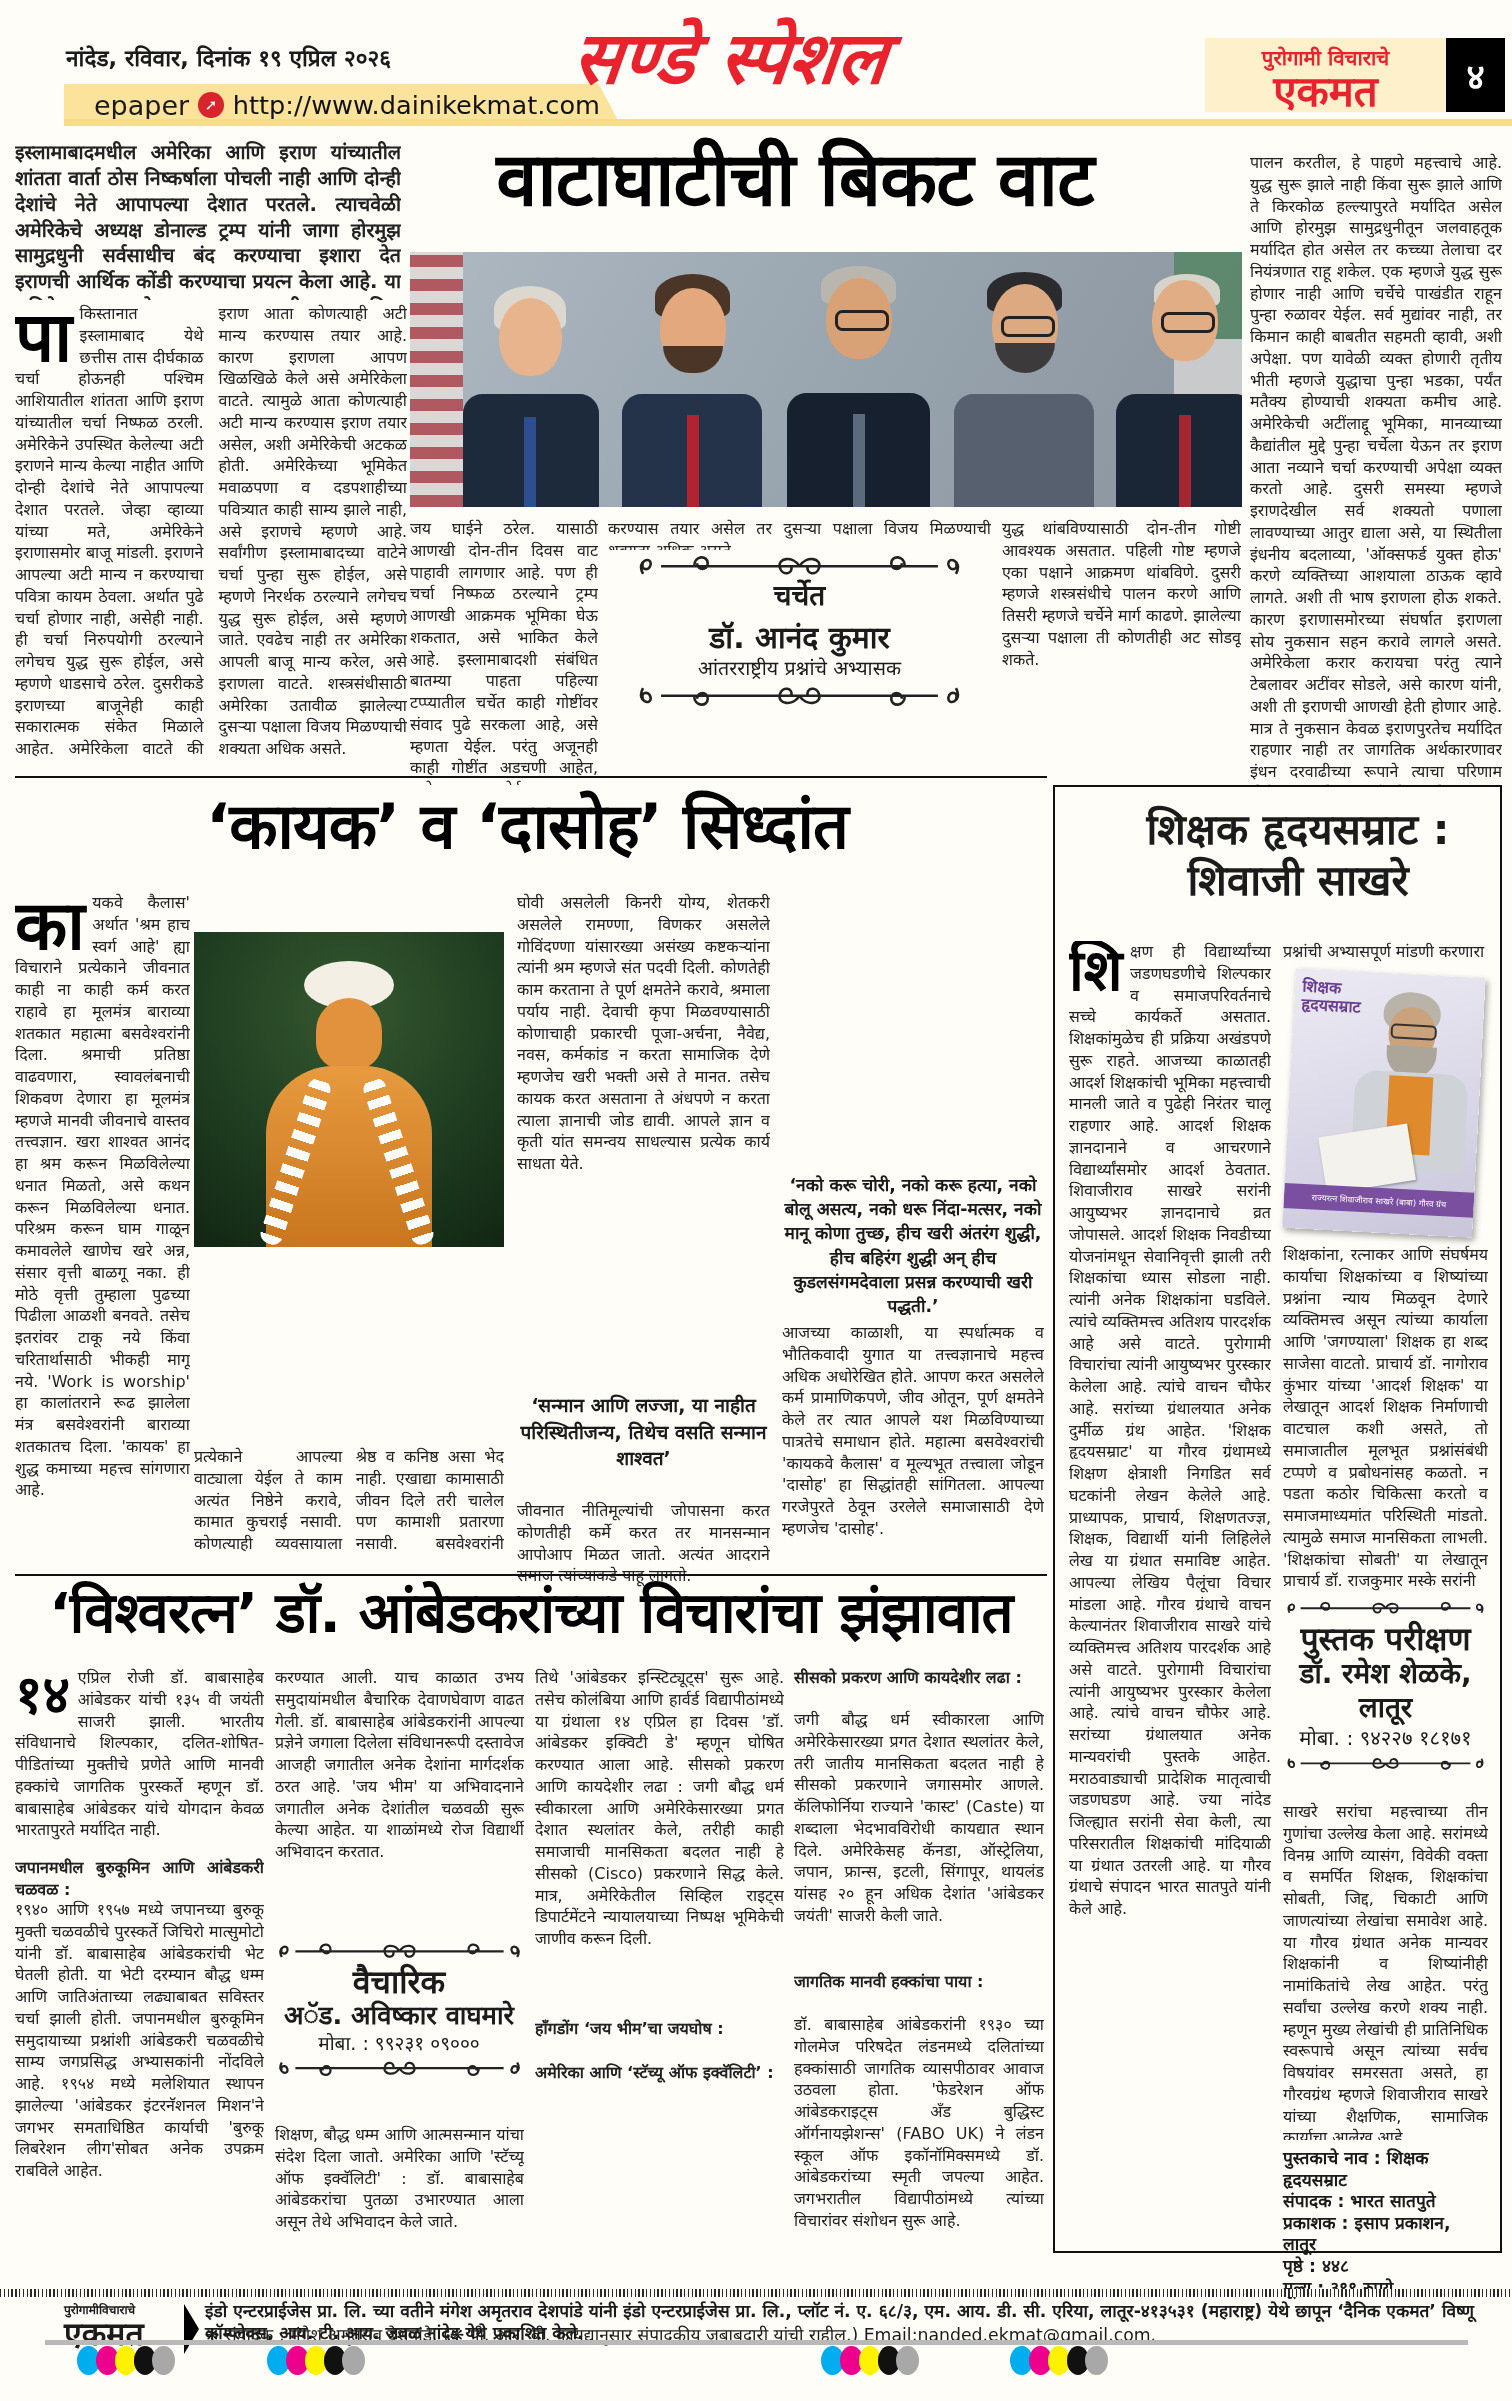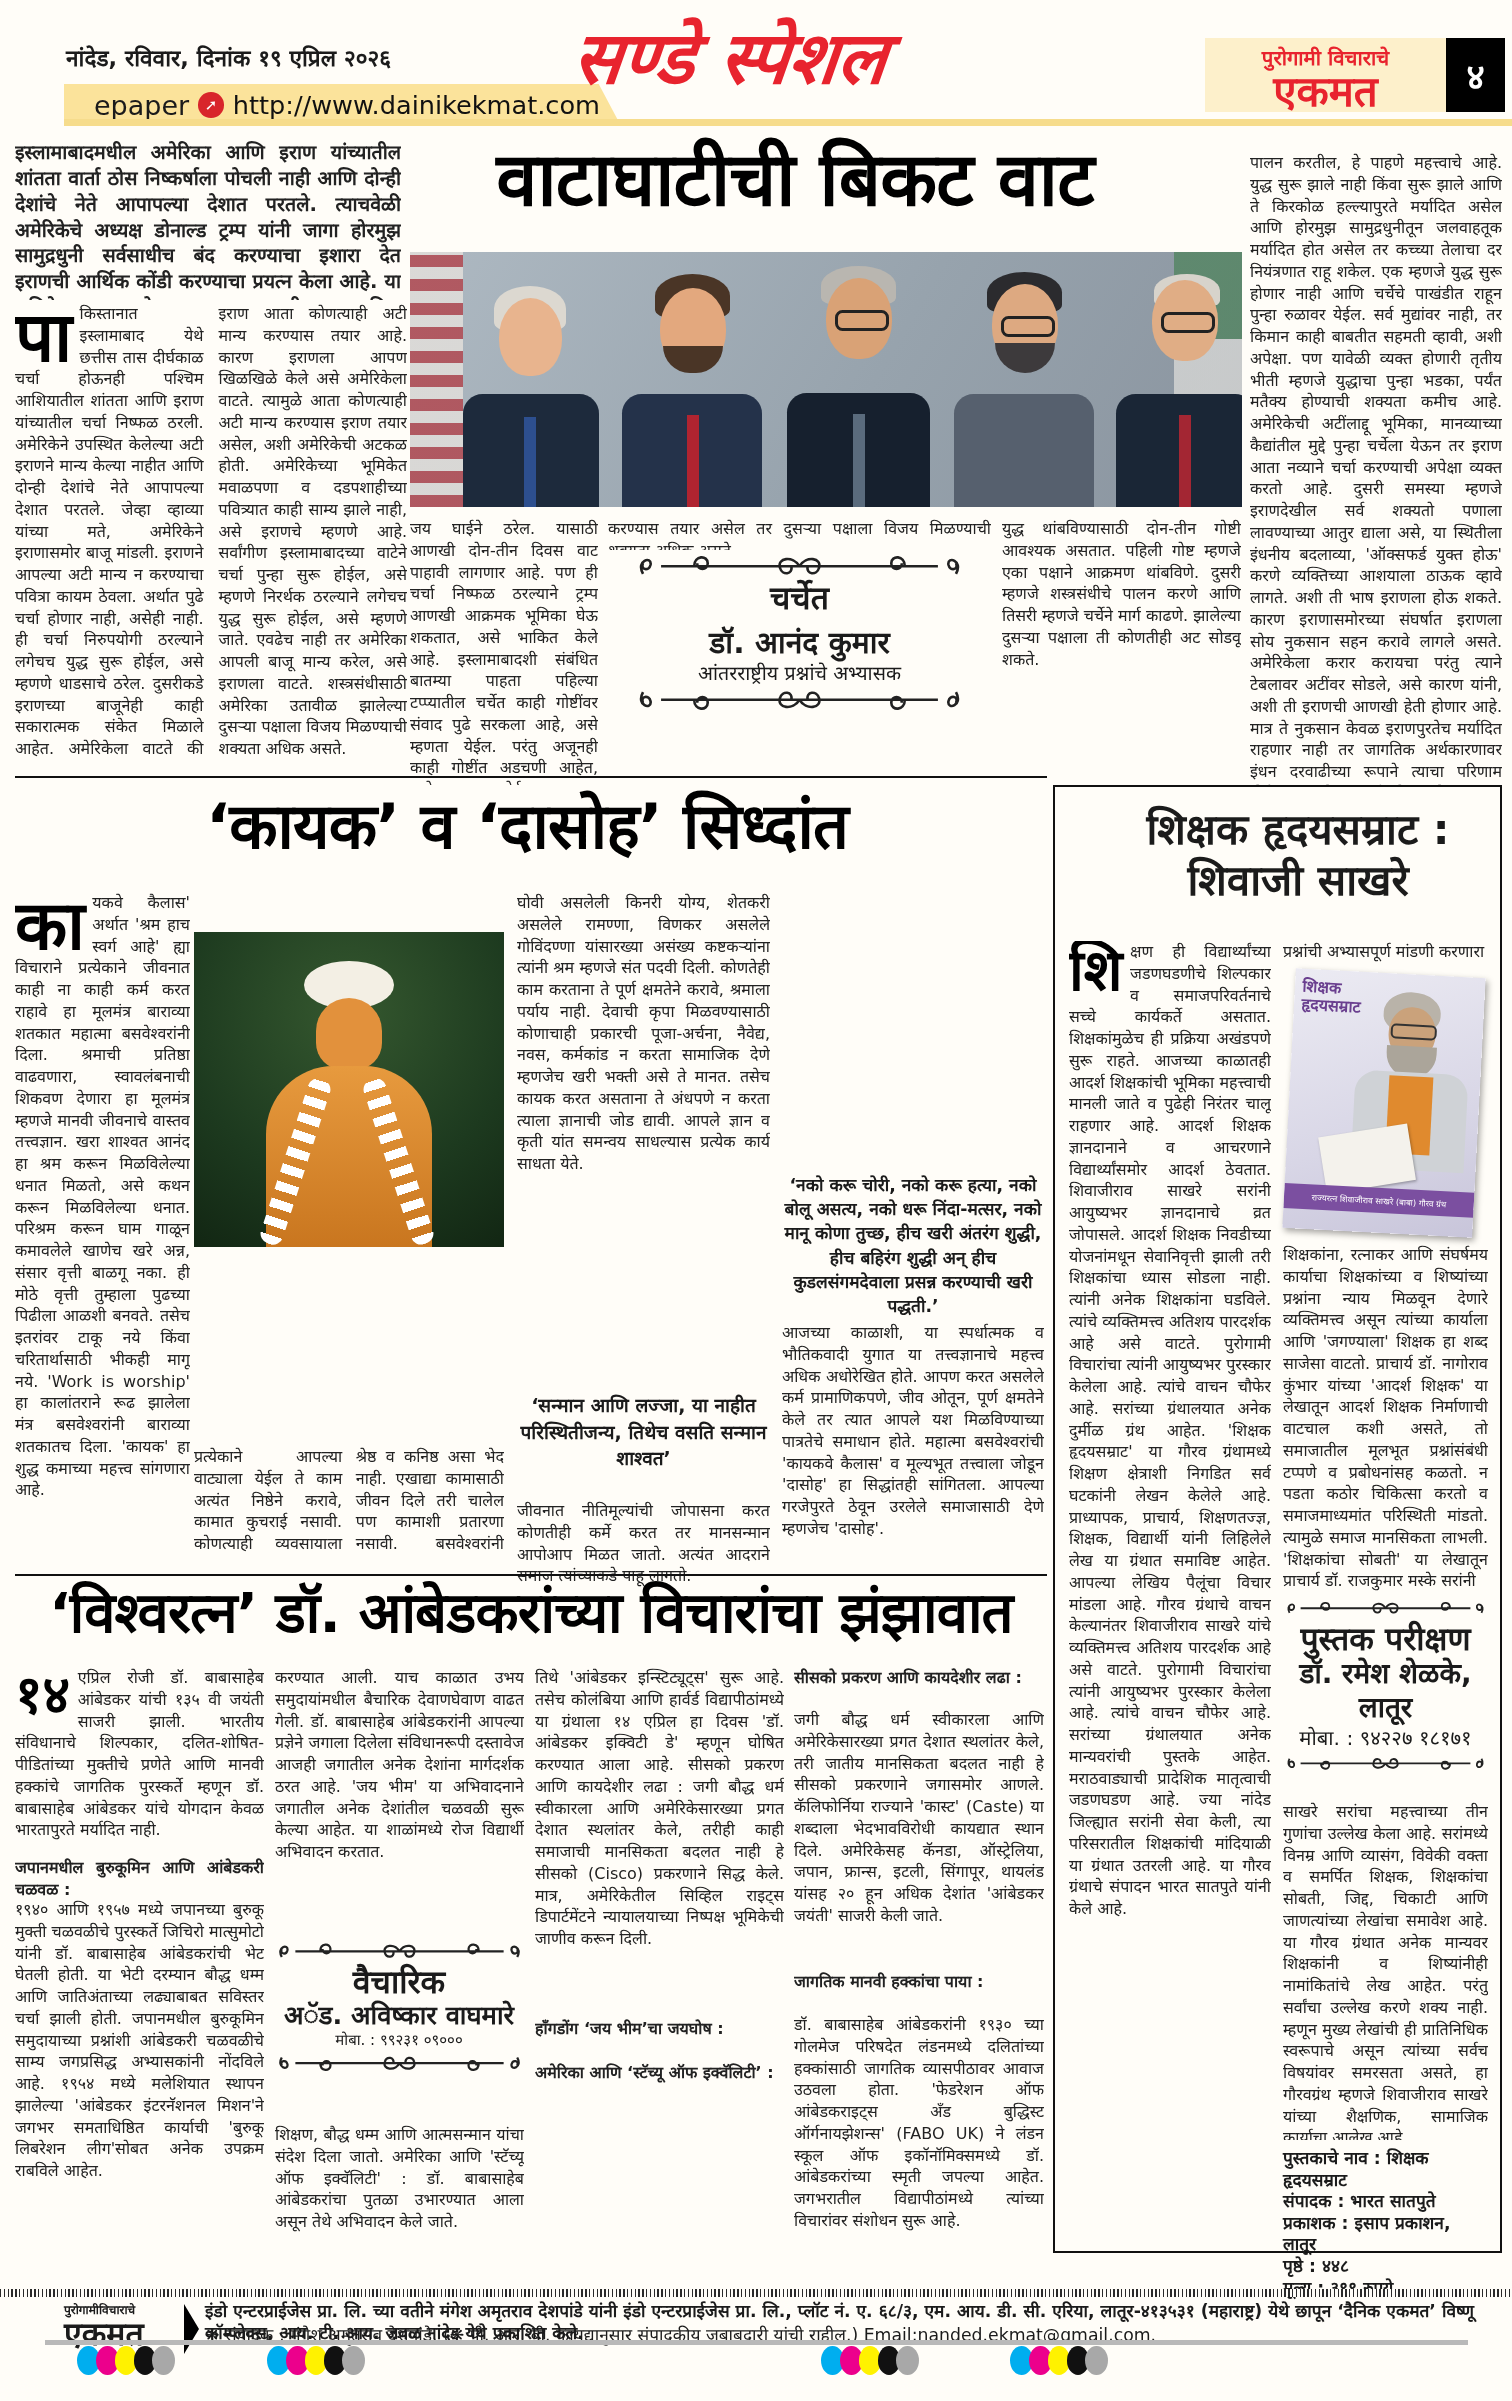--- a/index.html
+++ b/index.html
@@ -7,21 +7,21 @@
         font-family:"DejaVu Sans","Liberation Sans",sans-serif;color:#1b1b1b;}
   .abs{position:absolute;}
   .col{position:absolute;font-size:16px;line-height:1.36;text-align:justify;overflow:hidden;color:#222;}
   .bold{font-weight:bold;}
   .center{text-align:center;padding-left:41px;}
   .headline{position:absolute;font-weight:900;color:#000;letter-spacing:-0.8px;line-height:1.02;text-align:center;}
   .dropcap{float:left;font-weight:bold;color:#000;line-height:.85;margin:4.5px 7.5px 0 0;}
   .rule-h{position:absolute;background:#111;}
   .flour{display:block;margin:0 auto;}
   .byline-box{position:absolute;background:#fffdf8;text-align:center;}
-  .byline-tag{font-size:32px;font-weight:bold;line-height:1.15;}
+  .byline-tag{font-size:28px;font-weight:bold;line-height:1.15;}
   .byline-author{font-size:27px;font-weight:bold;line-height:1.2;}
   .byline-sub{font-size:19.6px;line-height:1.3;}
   
   #epaper-banner{position:absolute;left:64px;top:84px;width:557px;height:42px;background:#fbe39b;
     clip-path:polygon(0 0,96% 0,100% 100%,0 100%);display:flex;align-items:center;gap:9px;padding-left:30px;box-sizing:border-box;}
   #epaper-banner .url{font-size:25.6px;color:#111;}
   .red-script{color:#e8232e;font-family:"DejaVu Serif","Liberation Serif",serif;font-style:italic;font-weight:bold;}
   #logo-box{position:absolute;left:1205px;top:38px;width:241px;height:74px;background:#fdf0cb;text-align:center;}
   #page-no-box{position:absolute;left:1446px;top:38px;width:59px;height:74px;background:#000;color:#fff;
      display:flex;align-items:center;justify-content:center;font-size:35px;font-weight:bold;}
@@ -234,21 +234,21 @@
   <div class="col" style="left:15px;top:1899px;width:249px;height:384px;">१९४० आणि १९५७ मध्ये जपानच्या बुरुकू मुक्ती चळवळीचे पुरस्कर्ते जिचिरो मात्सुमोटो यांनी डॉ. बाबासाहेब आंबेडकरांची भेट घेतली होती. या भेटी दरम्यान बौद्ध धम्म आणि जातिअंताच्या लढ्याबाबत सविस्तर चर्चा झाली होती. जपानमधील बुरुकूमिन समुदायाच्या प्रश्नांशी आंबेडकरी चळवळीचे साम्य जगप्रसिद्ध अभ्यासकांनी नोंदविले आहे. १९५४ मध्ये मलेशियात स्थापन झालेल्या 'आंबेडकर इंटरनॅशनल मिशन'ने जगभर समताधिष्ठित कार्याची 'बुरुकू लिबरेशन लीग'सोबत अनेक उपक्रम राबविले आहेत.</div>
 
   <div class="col" style="left:275px;top:1667px;width:249px;height:268px;">करण्यात आली. याच काळात उभय समुदायांमधील बैचारिक देवाणघेवाण वाढत गेली. डॉ. बाबासाहेब आंबेडकरांनी आपल्या प्रज्ञेने जगाला दिलेला संविधानरूपी दस्तावेज आजही जगातील अनेक देशांना मार्गदर्शक ठरत आहे. 'जय भीम' या अभिवादनाने जगातील अनेक देशांतील चळवळी सुरू केल्या आहेत. या शाळांमध्ये रोज विद्यार्थी अभिवादन करतात.</div>
 
   <div class="byline-box" style="left:267px;top:1938px;width:264px;height:181px;">
     <svg class="flour" width="249" height="25.6" viewBox="0 0 440 38">
       <path d="M12 30 C2 12 24 6 22 18 C20 27 8 25 12 16 M36 20 H404 M80 20 C80 5 98 5 98 16 C98 26 84 26 84 16 M220 20 c-9 -15 -30 -11 -26 2 c3 11 18 9 15 -2 M220 20 c9 -15 30 -11 26 2 c-3 11 -18 9 -15 -2 M360 20 C360 5 342 5 342 16 C342 26 356 26 356 16 M428 30 C438 12 416 6 418 18 C420 27 432 25 428 16" stroke="#222" stroke-width="4" fill="none"></path>
     </svg>
     <div class="byline-tag" style="font-size:32px;">वैचारिक</div>
     <div class="byline-author" style="font-size:25.6px;">अॅड. अविष्कार वाघमारे</div>
-    <div class="byline-sub" style="font-size:15px;">मोबा. : ९९२३१ ०९०००</div>
+    <div class="byline-sub" style="font-size:19px;">मोबा. : ९९२३१ ०९०००</div>
     <svg class="flour" style="transform:scaleY(-1);" width="249" height="25.6" viewBox="0 0 440 38">
       <path d="M12 30 C2 12 24 6 22 18 C20 27 8 25 12 16 M36 20 H404 M80 20 C80 5 98 5 98 16 C98 26 84 26 84 16 M220 20 c-9 -15 -30 -11 -26 2 c3 11 18 9 15 -2 M220 20 c9 -15 30 -11 26 2 c-3 11 -18 9 -15 -2 M360 20 C360 5 342 5 342 16 C342 26 356 26 356 16 M428 30 C438 12 416 6 418 18 C420 27 432 25 428 16" stroke="#222" stroke-width="4" fill="none"></path>
     </svg>
   </div>
 
   <div class="col" style="left:275px;top:2124px;width:249px;height:160px;">शिक्षण, बौद्ध धम्म आणि आत्मसन्मान यांचा संदेश दिला जातो. अमेरिका आणि 'स्टॅच्यू ऑफ इक्वॅलिटी' : डॉ. बाबासाहेब आंबेडकरांचा पुतळा उभारण्यात आला असून तेथे अभिवादन केले जाते.</div>
 
   <div class="col" style="left:535px;top:1667px;width:249px;height:348px;">तिथे 'आंबेडकर इन्स्टिट्यूट्स' सुरू आहे. तसेच कोलंबिया आणि हार्वर्ड विद्यापीठांमध्ये या ग्रंथाला १४ एप्रिल हा दिवस 'डॉ. आंबेडकर इक्विटी डे' म्हणून घोषित करण्यात आला आहे. सीसको प्रकरण आणि कायदेशीर लढा : जगी बौद्ध धर्म स्वीकारला आणि अमेरिकेसारख्या प्रगत देशात स्थलांतर केले, तरीही काही समाजाची मानसिकता बदलत नाही हे सीसको (Cisco) प्रकरणाने सिद्ध केले. मात्र, अमेरिकेतील सिव्हिल राइट्स डिपार्टमेंटने न्यायालयाच्या निष्पक्ष भूमिकेची जाणीव करून दिली.</div>
   <div class="col bold" style="left:535px;top:2018px;width:249px;height:41px;">हाँगडोंग ‘जय भीम’चा जयघोष :</div>
   <div class="col bold" style="left:535px;top:2062px;width:249px;height:41px;">अमेरिका आणि ‘स्टॅच्यू ऑफ इक्वॅलिटी’ :</div>

